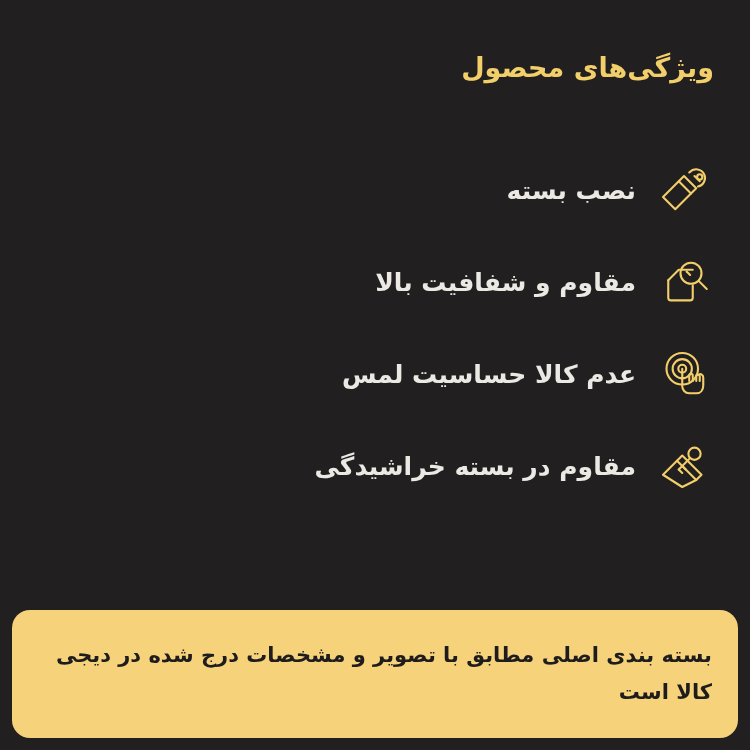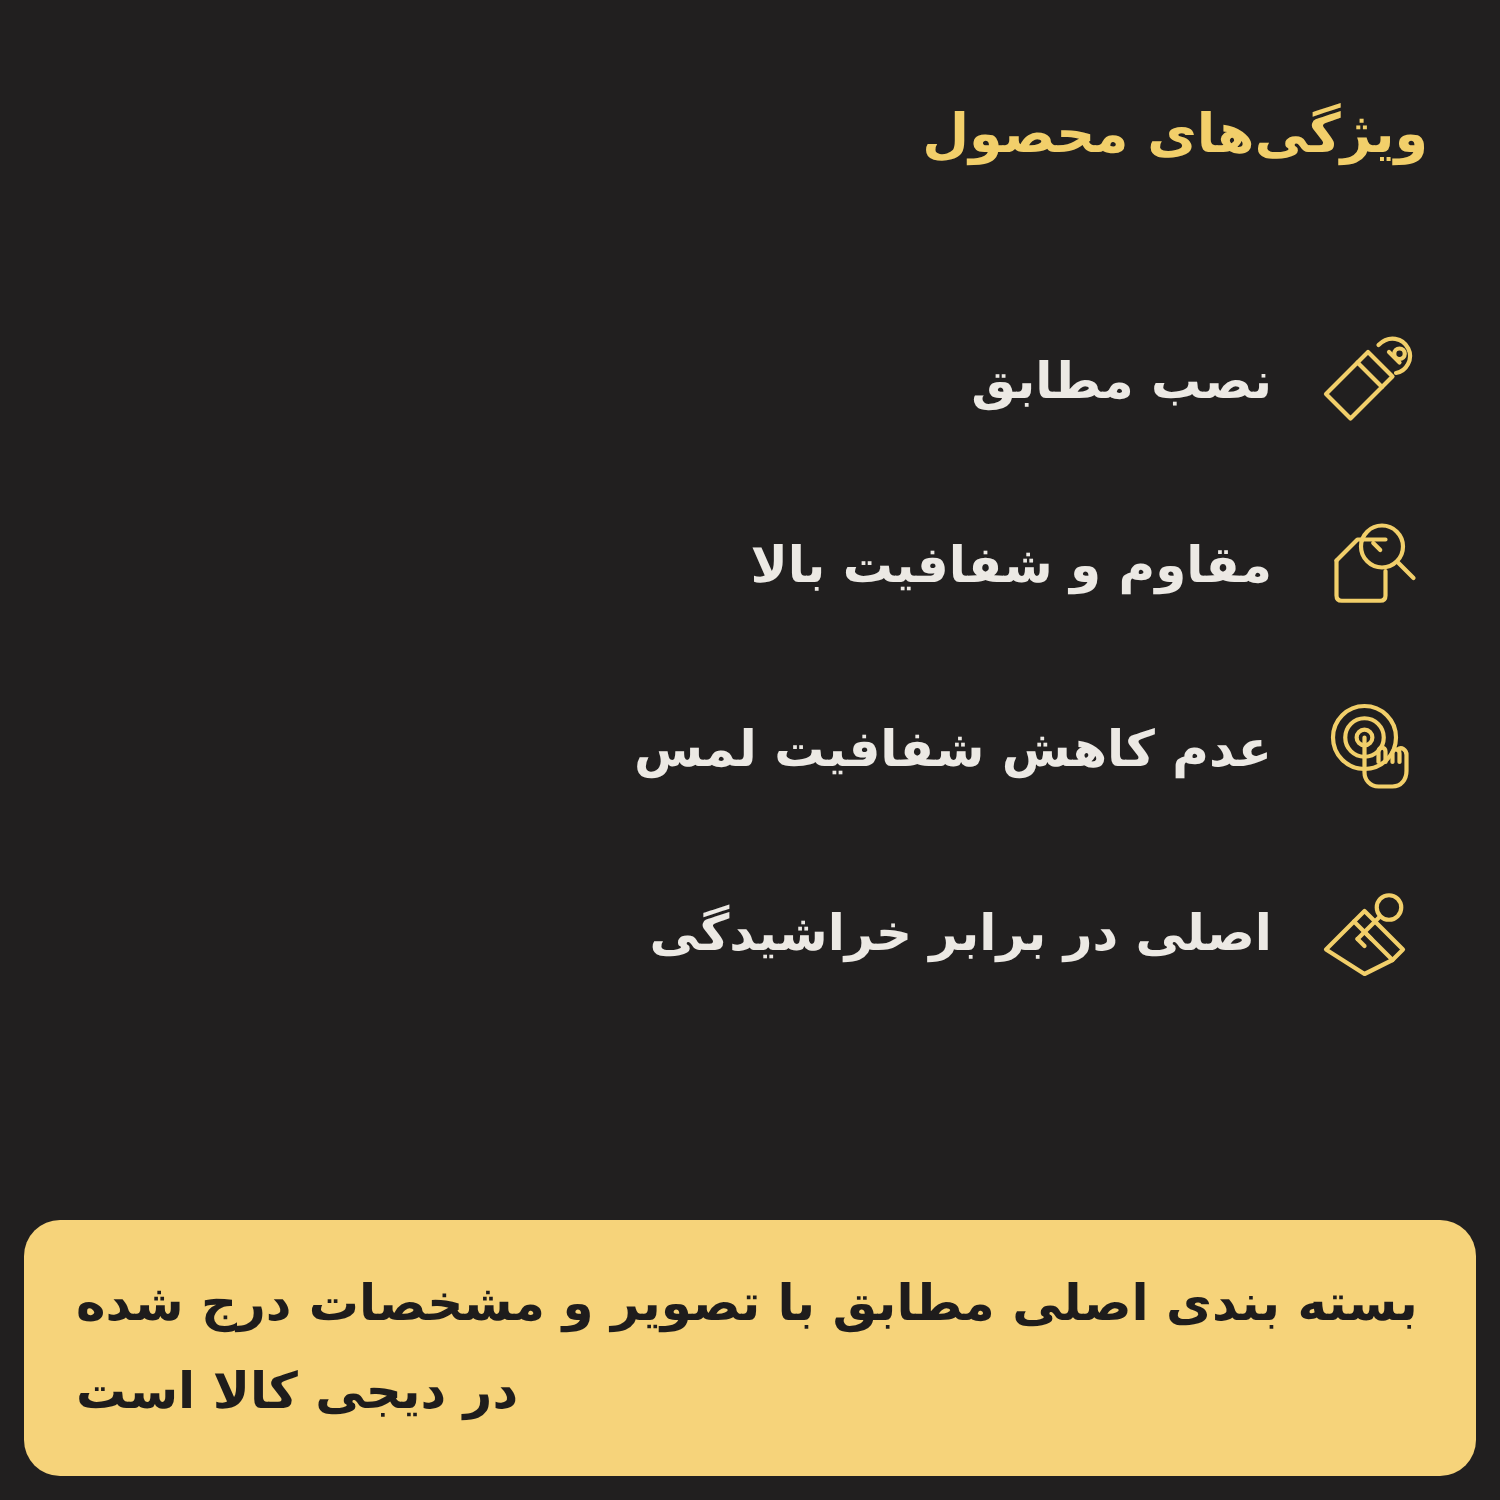--- a/index.html
+++ b/index.html
@@ -83,23 +83,23 @@
     background: #f6d37a;
     border-radius: 18px;
     display: flex;
     align-items: center;
     justify-content: center;
     padding: 10px 26px;
     box-sizing: border-box;
   }
   .footer-text {
     color: #1e1c1c;
-    font-size: 25px;
+    font-size: 21px;
     font-weight: bold;
-    text-align: left;
+    text-align: right;
     line-height: 1.75;
     direction: rtl;
   }
 </style>
 </head>
 <body>
 
 <div class="page">
 
   <div class="title">ویژگی‌های محصول</div>
@@ -109,21 +109,21 @@
     <div class="feature-row">
       <span class="feature-icon">
         <svg viewBox="0 0 64 64" fill="none" stroke="#f2cf6a" stroke-width="2.4" stroke-linecap="round" stroke-linejoin="round">
           <path d="M8 40 L26 22 L40 36 L22 54 Z"></path>
           <path d="M26 22 L32 16 L46 30 L40 36"></path>
           <path d="M38 12 C44 6 52 8 55 14 C58 20 54 27 48 28"></path>
           <path d="M44 16 L50 22"></path>
           <circle cx="50" cy="17" r="3"></circle>
         </svg>
       </span>
-      <span class="feature-label">نصب مطابق</span>
+      <span class="feature-label">نصب بسته</span>
     </div>
 
     <div class="feature-row">
       <span class="feature-icon">
         <svg viewBox="0 0 64 64" fill="none" stroke="#f2cf6a" stroke-width="2.4" stroke-linecap="round" stroke-linejoin="round">
           <path d="M14 30 L14 50 C14 52 15 53 17 53 L39 53 C41 53 42 52 42 50 L42 36"></path>
           <path d="M14 30 L26 18 L42 18"></path>
           <circle cx="40" cy="22" r="12"></circle>
           <path d="M49 31 L58 40"></path>
           <path d="M35 20 L39 24"></path>
@@ -136,35 +136,35 @@
       <span class="feature-icon">
         <svg viewBox="0 0 64 64" fill="none" stroke="#f2cf6a" stroke-width="2.4" stroke-linecap="round" stroke-linejoin="round">
           <circle cx="30" cy="26" r="18"></circle>
           <circle cx="30" cy="26" r="11"></circle>
           <circle cx="30" cy="26" r="4.5"></circle>
           <path d="M30 26 L30 46 C30 50 33 54 38 54 L46 54 C51 54 54 50 54 45 L54 36 C54 33 51 31 49 33"></path>
           <path d="M42 40 L42 34 C42 31 38 31 38 34 L38 40"></path>
           <path d="M46 40 L46 35 C46 32 50 32 50 35 L50 40"></path>
         </svg>
       </span>
-      <span class="feature-label">عدم کاهش شفافیت لمس</span>
+      <span class="feature-label">عدم کالا حساسیت لمس</span>
     </div>
 
     <div class="feature-row">
       <span class="feature-icon">
         <svg viewBox="0 0 64 64" fill="none" stroke="#f2cf6a" stroke-width="2.4" stroke-linecap="round" stroke-linejoin="round">
           <path d="M8 42 L24 26 L46 48 L30 56 Z"></path>
           <path d="M24 26 L30 20 L52 42 L46 48"></path>
           <circle cx="44" cy="18" r="7"></circle>
           <path d="M39 23 L26 36"></path>
           <path d="M30 32 L34 36"></path>
           <path d="M26 36 L30 40"></path>
         </svg>
       </span>
-      <span class="feature-label">اصلی در برابر خراشیدگی</span>
+      <span class="feature-label">مقاوم در بسته خراشیدگی</span>
     </div>
 
   </div>
 
   <div class="footer">
     <div class="footer-text">بسته بندی اصلی مطابق با تصویر و مشخصات درج شده در دیجی کالا است</div>
   </div>
 
 </div>
 

